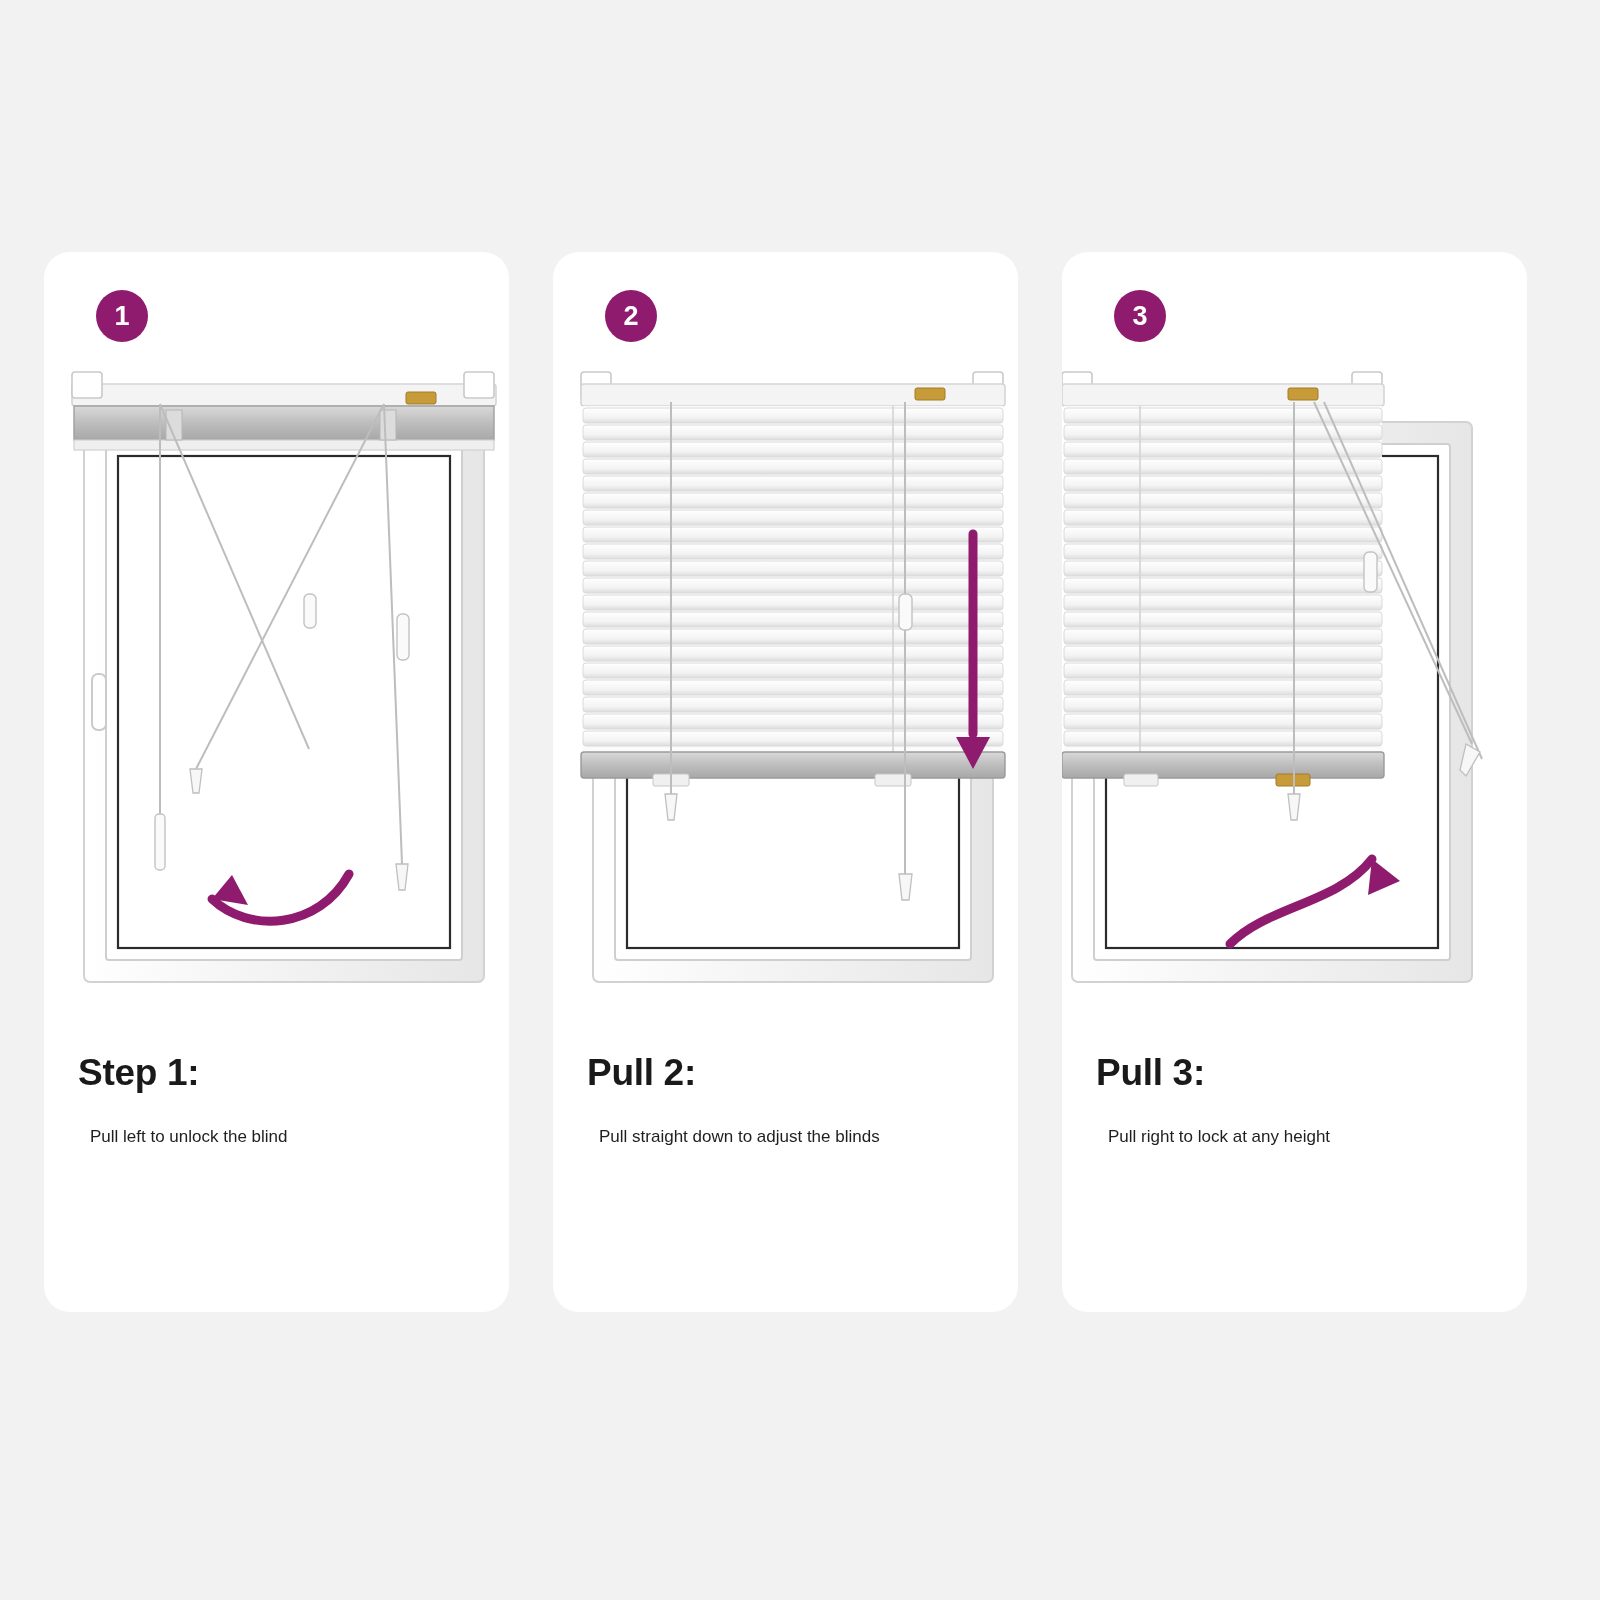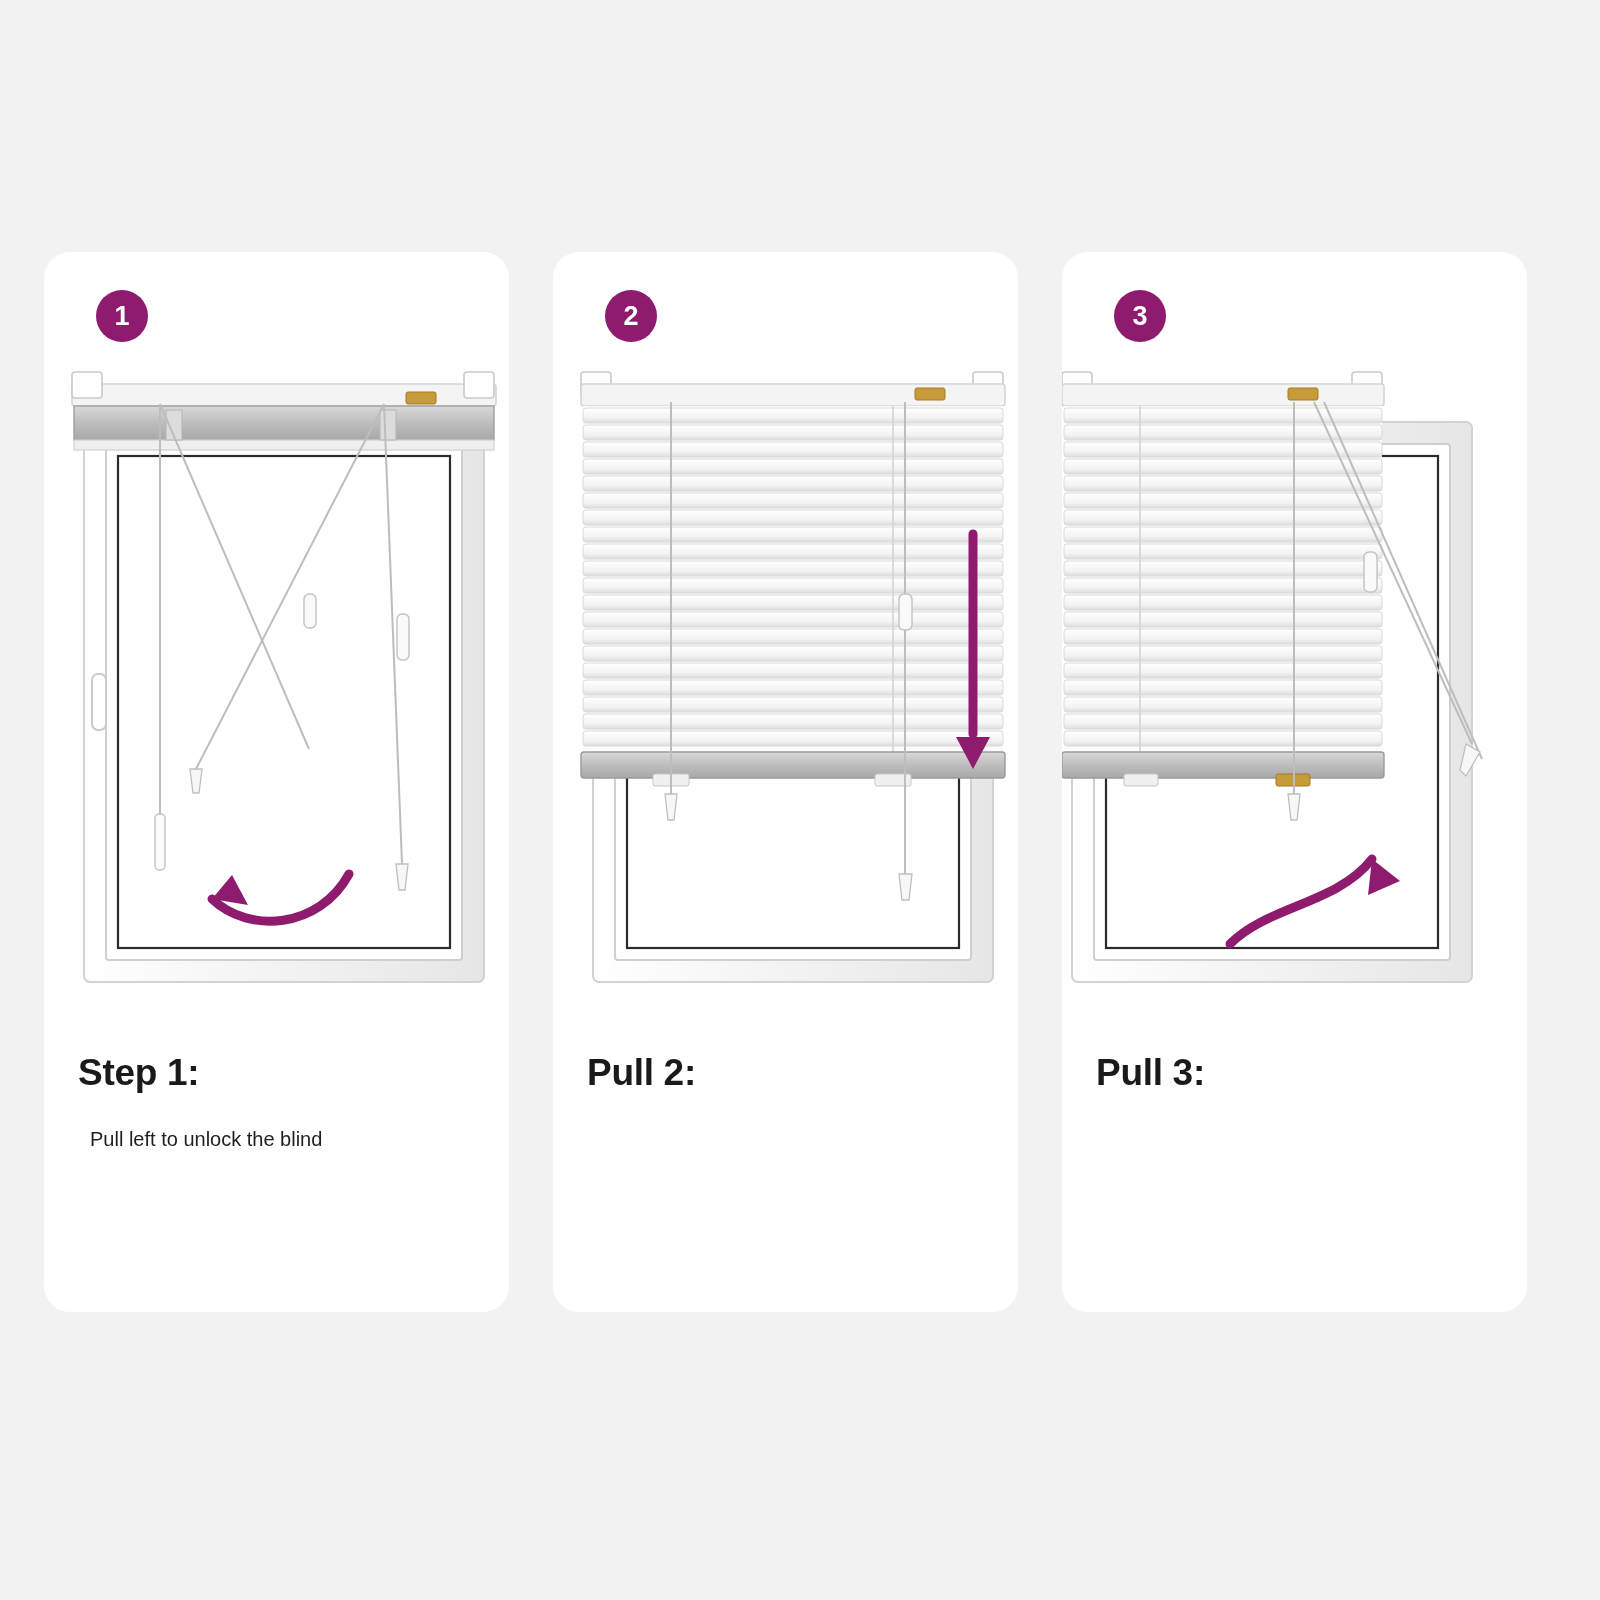--- a/index.html
+++ b/index.html
@@ -66,21 +66,21 @@
     font-size: 37px;
     font-weight: bold;
     color: #1a1a1a;
     letter-spacing: -0.3px;
   }
   .step-body {
     position: absolute;
     left: 46px;
     top: 872px;
     width: 350px;
-    font-size: 20px;
+    font-size: 17px;
     line-height: 1.55;
     color: #1f1f1f;
   }
   svg { display: block; }
 </style>
 </head>
 <body>
 
 <div class="stage">
   <div class="cards">
@@ -228,20 +228,21 @@
           </g>
 
           <g>
             <path d="M420 190 L420 390" fill="none" stroke="#8e1b6e" stroke-width="9" stroke-linecap="round"></path>
             <path d="M420 425 l-17 -32 l34 0 z" fill="#8e1b6e"></path>
           </g>
         </svg>
       </div>
 
       <div class="step-title">Pull 2:</div>
+      <div class="step-body">Pull straight down to adjust the blinds</div>
     </div>
 
     <div class="card">
       <div class="badge">3</div>
 
       <div class="illus">
         <svg width="465" height="680" viewBox="0 0 465 680" xmlns="http://www.w3.org/2000/svg">
           <defs>
             <linearGradient id="frameG3" x1="0" y1="0" x2="1" y2="0">
               <stop offset="0" stop-color="#ffffff"></stop>
@@ -317,16 +318,17 @@
           </g>
 
           <g>
             <path d="M168 600 C205 562, 275 560, 310 515" fill="none" stroke="#8e1b6e" stroke-width="9" stroke-linecap="round"></path>
             <path d="M310 515 l-4 36 l32 -14 z" fill="#8e1b6e"></path>
           </g>
         </svg>
       </div>
 
       <div class="step-title">Pull 3:</div>
+      <div class="step-body">Pull right to lock at any height</div>
     </div>
 
   </div>
 </div>
 
 </body></html>

